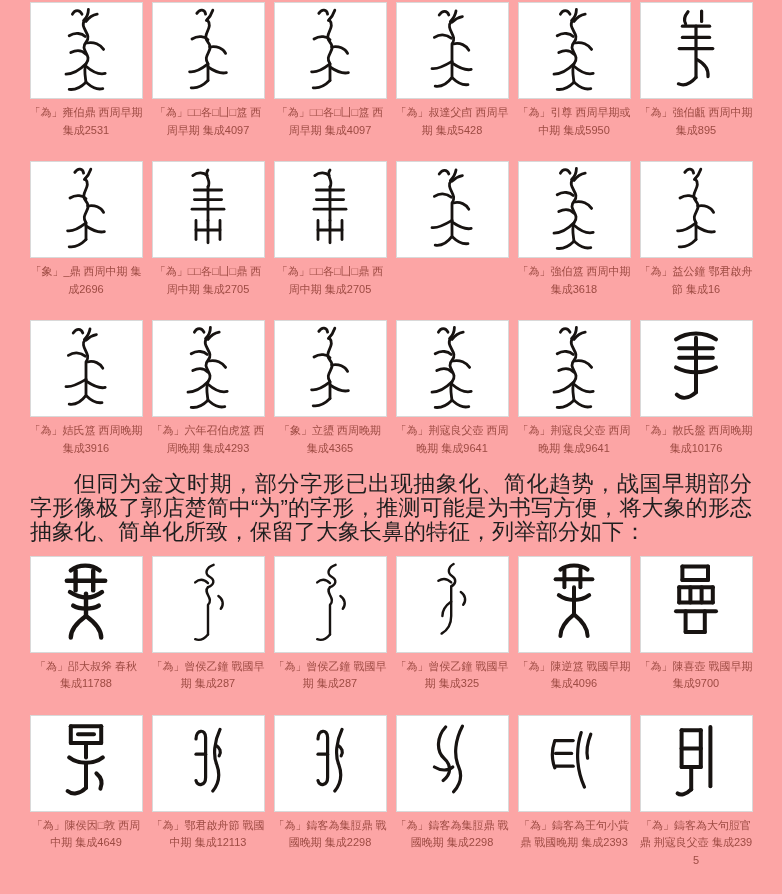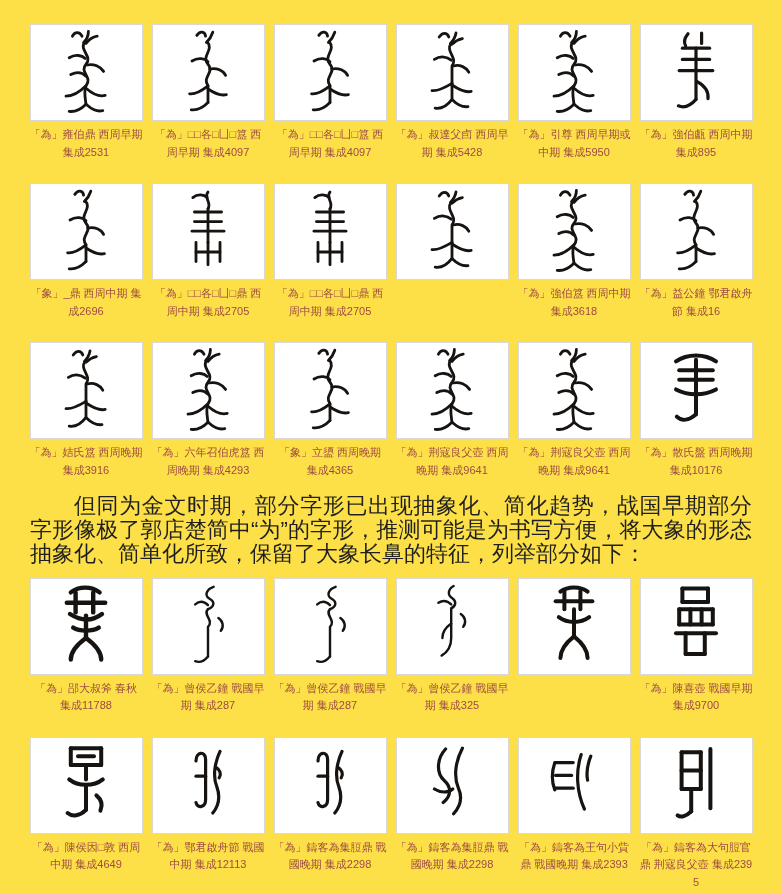--- a/index.html
+++ b/index.html
@@ -1,23 +1,23 @@
 <!DOCTYPE html>
 <html><head>
 <meta charset="utf-8">
 <style>
   html, body { margin: 0; padding: 0; background: #ffffff; }
   .page {
     width: 782px;
     min-height: 894px;
     margin: 0 auto;
-    background: #fde047;
+    background: #fca5a5;
     font-family: "Liberation Sans", sans-serif;
     box-sizing: border-box;
-    padding-top: 24px;
+    padding-top: 2px;
   }
   .glyph-row {
     display: flex;
     justify-content: center;
     gap: 8px;
     padding: 0 28px;
     margin-top: 22px;
   }
   .glyph-row:first-child { margin-top: 12px; }
   .glyph-grid-top .glyph-row:first-child { margin-top: 0; }
@@ -427,20 +427,21 @@
               <path d="M33,12 C42,5 58,5 67,12"></path>
               <path d="M27,24 h46"></path>
               <path d="M38,12 v22"></path>
               <path d="M58,12 v22"></path>
               <path d="M50,34 v34"></path>
               <path d="M31,44 C42,52 58,52 69,44"></path>
               <path d="M50,68 C40,76 33,84 33,95"></path>
               <path d="M50,68 C60,76 67,84 67,95"></path>
             </svg>
           </div>
+          <div class="glyph-caption" style="color: rgb(157, 75, 67);">「為」陳逆簋 戰國早期 集成4096</div>
         </div>
         <div class="glyph-cell">
           <div class="glyph-imgbox">
             <svg viewBox="0 0 100 110" fill="none" stroke="#171311" stroke-width="5" stroke-linecap="round" stroke-linejoin="round">
               <path d="M33,8 h32"></path>
               <path d="M33,8 v17"></path>
               <path d="M65,8 v17"></path>
               <path d="M33,25 h32"></path>
               <path d="M29,34 h42"></path>
               <path d="M29,34 v19"></path>

